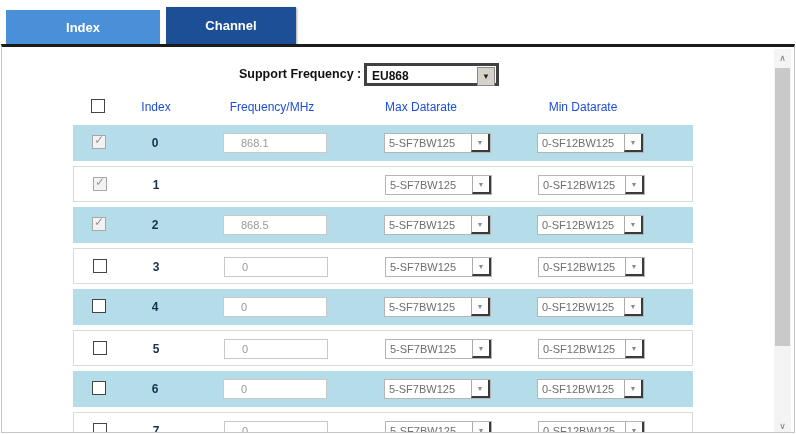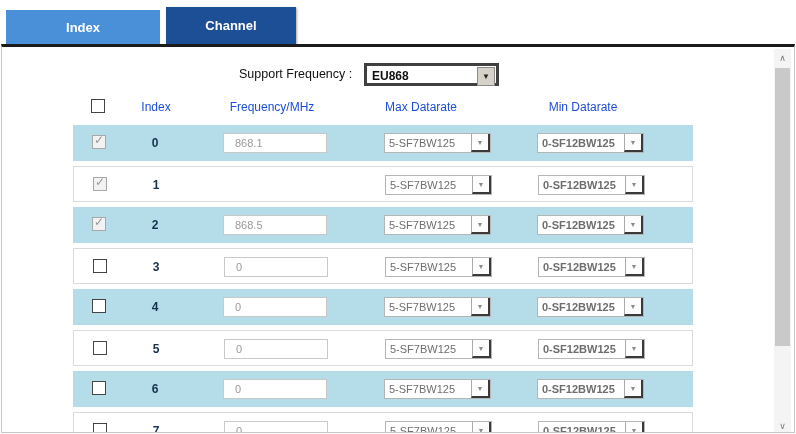--- a/index.html
+++ b/index.html
@@ -14,21 +14,21 @@
   #tab-channel { left:166px; top:7px; width:130px; height:37px; background:#1d4f97;
                  box-shadow:1px 1px 2px rgba(0,0,0,.35); }
 
   
   #panel { position:absolute; left:1px; top:44px; width:794px; height:389px;
            background:#fff; border-top:3px solid #1b1b1b;
            border-left:1px solid #c5c5c5; border-right:1px solid #c5c5c5;
            border-bottom:1px solid #c5c5c5; overflow:hidden; }
 
   
-  #sf-label { position:absolute; left:237px; top:20px; font-size:12.5px; font-weight:normal; color:#111; }
+  #sf-label { position:absolute; left:237px; top:20px; font-size:12.5px; font-weight:bold; color:#111; }
   #sf-combo { position:absolute; left:362px; top:16px; width:135px; height:23px;
               background:#fff; border:3px solid #404040; cursor:pointer; }
   #sf-combo .sf-text { position:absolute; left:5px; top:3px; font-size:12px; font-weight:bold; color:#111; }
   #sf-combo .sf-btn  { position:absolute; right:1px; top:1px; width:18px; height:19px;
               background:#d6d2ca; border:1px solid #8a8a8a; color:#222; font-size:8px;
               display:flex; align-items:center; justify-content:center; }
 
   
   .hdr { position:absolute; top:53px; font-size:12px; color:#1d4ed8; text-align:center; }
   #hdr-index { left:124px; width:60px; }
@@ -47,25 +47,25 @@
 
   
   .row { position:absolute; left:71px; width:620px; height:36px; background:#fff;
          border:1px solid #dadada; }
   .row.hl { background:#b4dde9; border:none; }
   .row .cb { position:absolute; left:19px; top:10px; }
   .row .idx { position:absolute; left:62px; top:11px; width:40px; text-align:center;
               font-size:12px; font-weight:bold; color:#15314d; }
   .freq-input { position:absolute; left:150px; top:8px; width:104px; height:20px;
                 border:1px solid #c9c9c9; background:#fff; color:#9a9a9a;
-                font-size:11px; padding-left:11px; font-family:"Liberation Sans",sans-serif; }
+                font-size:11px; padding-left:17px; font-family:"Liberation Sans",sans-serif; }
   .combo { position:absolute; top:8px; width:107px; height:20px; background:#fff;
            border:1px solid #b5b5b5; cursor:pointer; }
   .combo.c1 { left:311px; }
-  .combo.c2 { left:464px;font-weight:bold; }
+  .combo.c2 { left:464px; }
   .combo .combo-text { position:absolute; left:4px; top:3px; font-size:11px; color:#6e6e6e; }
   .combo .combo-arrow { position:absolute; right:0; top:0; width:19px; height:18px;
            border-left:1px solid #aaa; border-right:2px solid #3a3a3a;
            border-bottom:2px solid #3a3a3a; color:#8b8b8b; font-size:7px;
            display:flex; align-items:center; justify-content:center; background:#fdfdfd; }
 
   
   #scrollbar { position:absolute; right:3px; top:2px; width:17px; height:385px; background:#f4f4f4; }
   .scroll-btn { position:absolute; left:0; width:17px; height:17px; background:#f4f4f4;
                 color:#7a7a7a; font-size:9px; display:flex; align-items:center;

